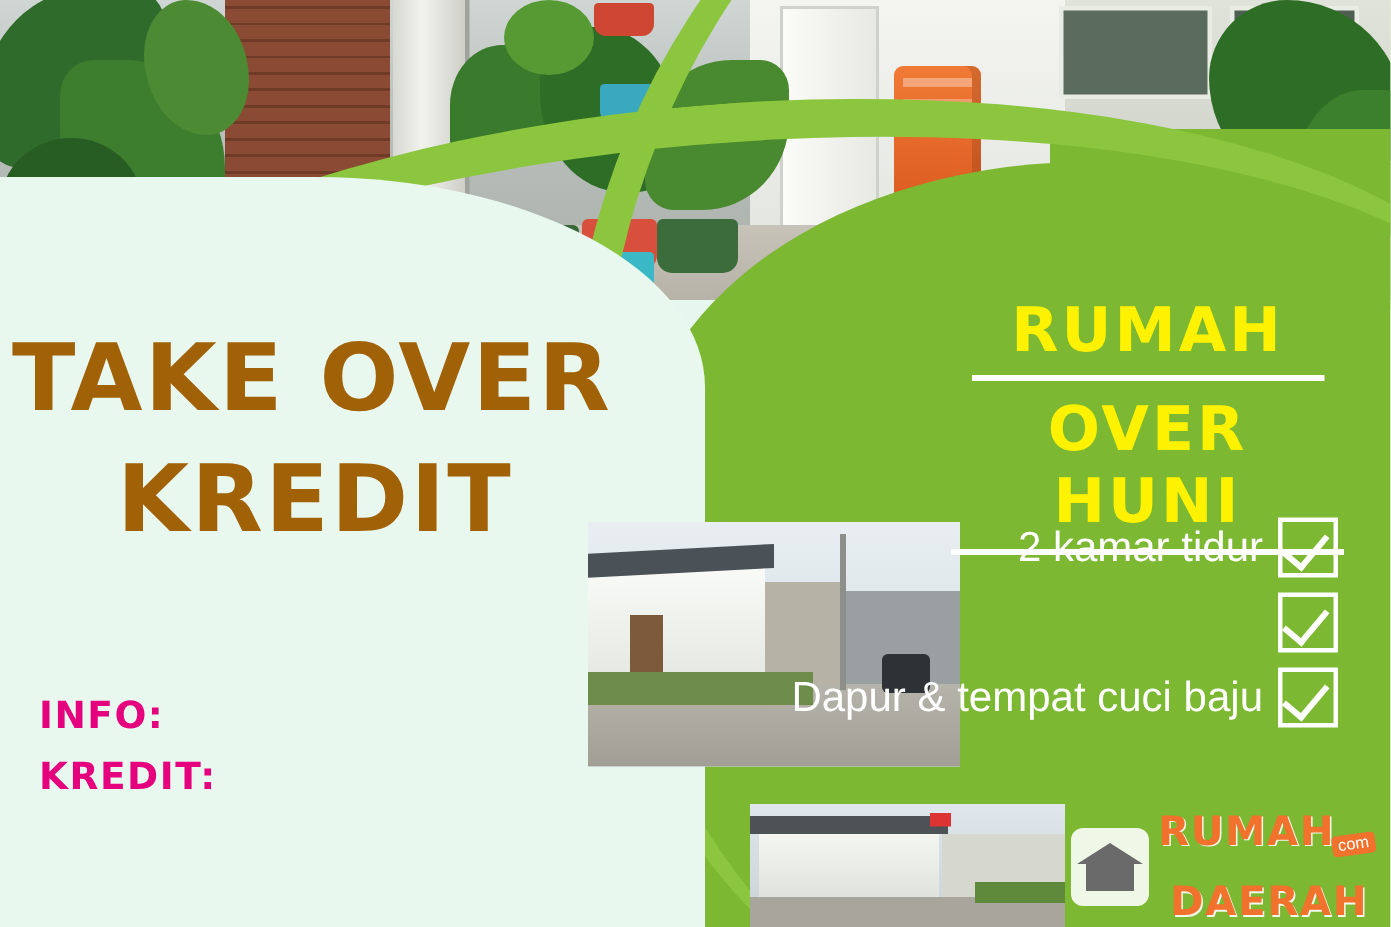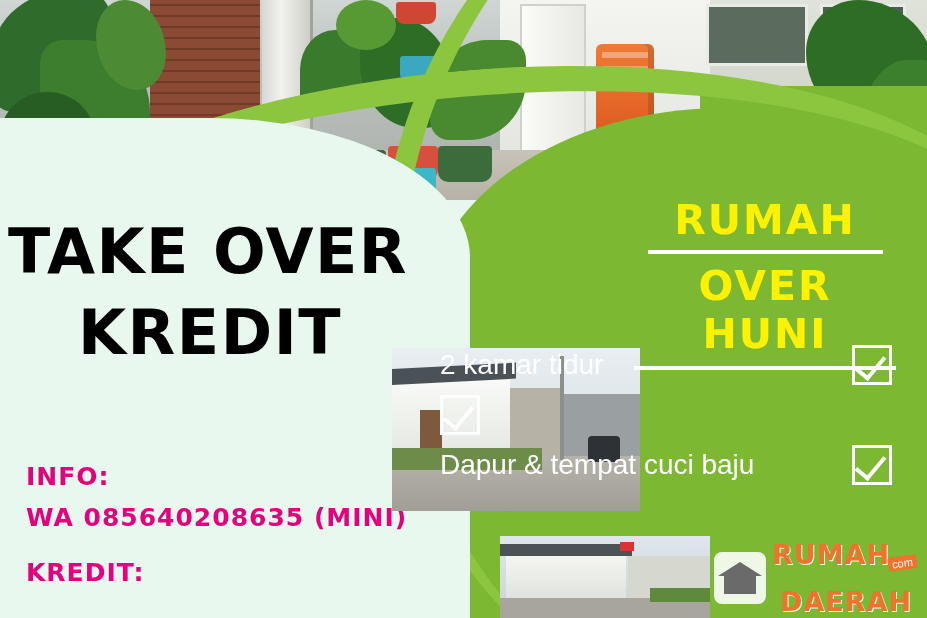--- a/index.html
+++ b/index.html
@@ -147,21 +147,21 @@
     box-sizing: border-box;
     pointer-events: none;
     opacity: 0;
   }
 
   .headline {
     position: absolute;
     left: 8px;
     top: 222px;
     width: 420px;
-    color: #000000;
+    color: #a16207;
     font-family: "DejaVu Sans", sans-serif;
     font-weight: bold;
     font-size: 62px;
     line-height: 0.98;
     letter-spacing: 1.5px;
     text-align: left;
   }
   .headline .l2 {
     display: block;
     text-align: right;
@@ -240,21 +240,21 @@
 
   .features {
     position: absolute;
     left: 440px;
     top: 340px;
     width: 470px;
   }
   .feature {
     display: flex;
     align-items: center;
-    justify-content: space-between;
+    justify-content: flex-end;
     height: 50px;
     color: #ffffff;
     font-family: "Liberation Sans", sans-serif;
     font-size: 28px;
     white-space: nowrap;
   }
   .feature .txt { margin-right: 10px; }
   .check {
     width: 34px;
     height: 34px;
@@ -422,21 +422,20 @@
 
   <div class="left-panel"></div>
 
   <div class="headline">
     <span class="l1">TAKE OVER</span>
     <span class="l2">KREDIT</span>
   </div>
 
   <div class="info-block">
     <div class="info-label">INFO:</div>
-    <div class="info-wa">WA 085640208635 (MINI)</div>
     <div class="info-lokasi">KREDIT:</div>
   </div>
 
   <div class="photo-mid">
     <div class="pm-sky"></div>
     <div class="pm-house3"></div>
     <div class="pm-wall2"></div>
     <div class="pm-house"></div>
     <div class="pm-roof"></div>
     <div class="pm-door"></div>

